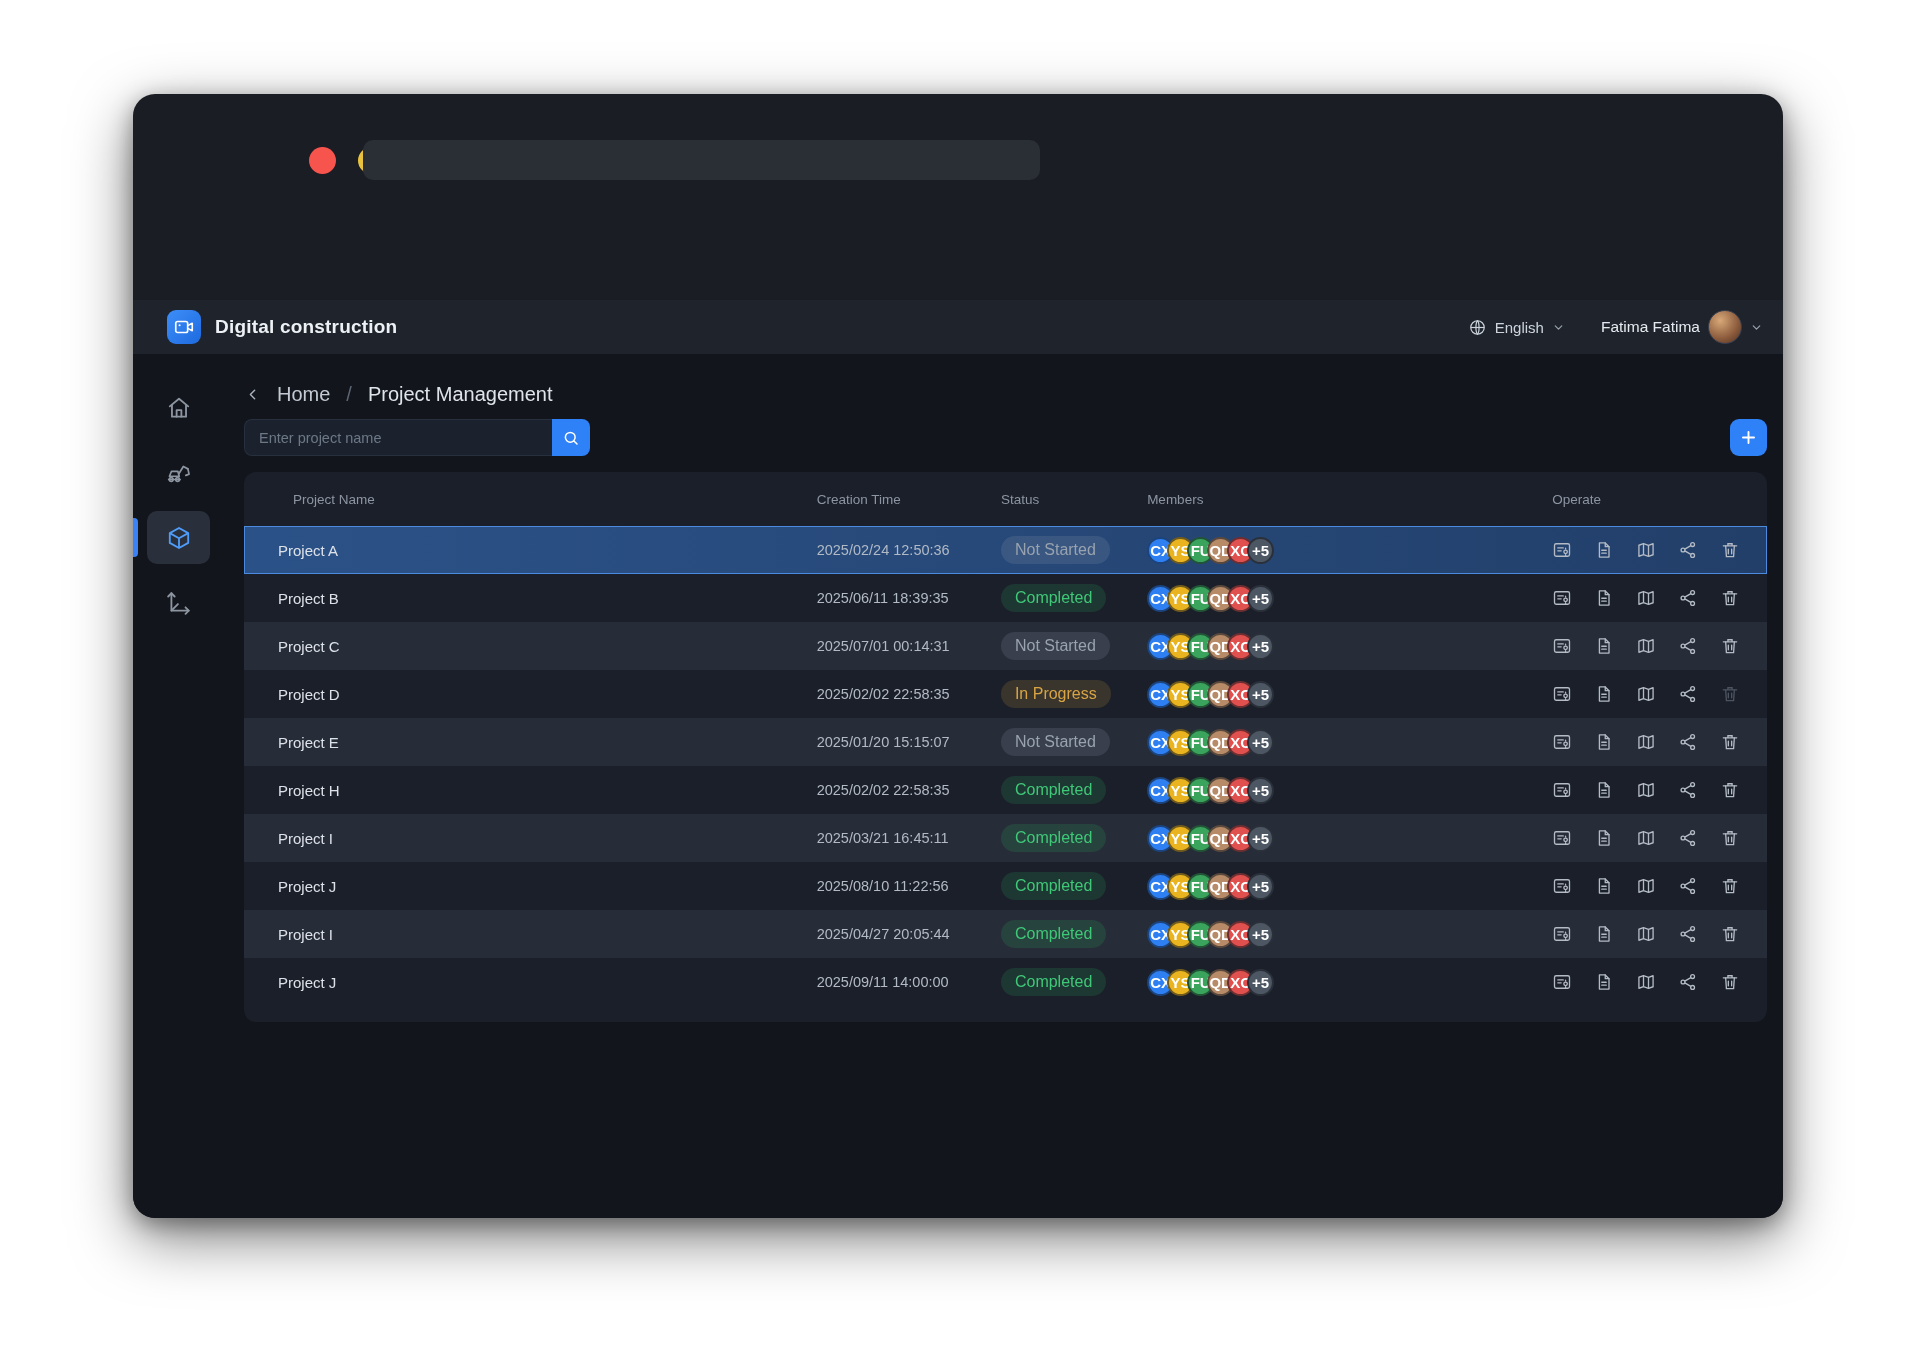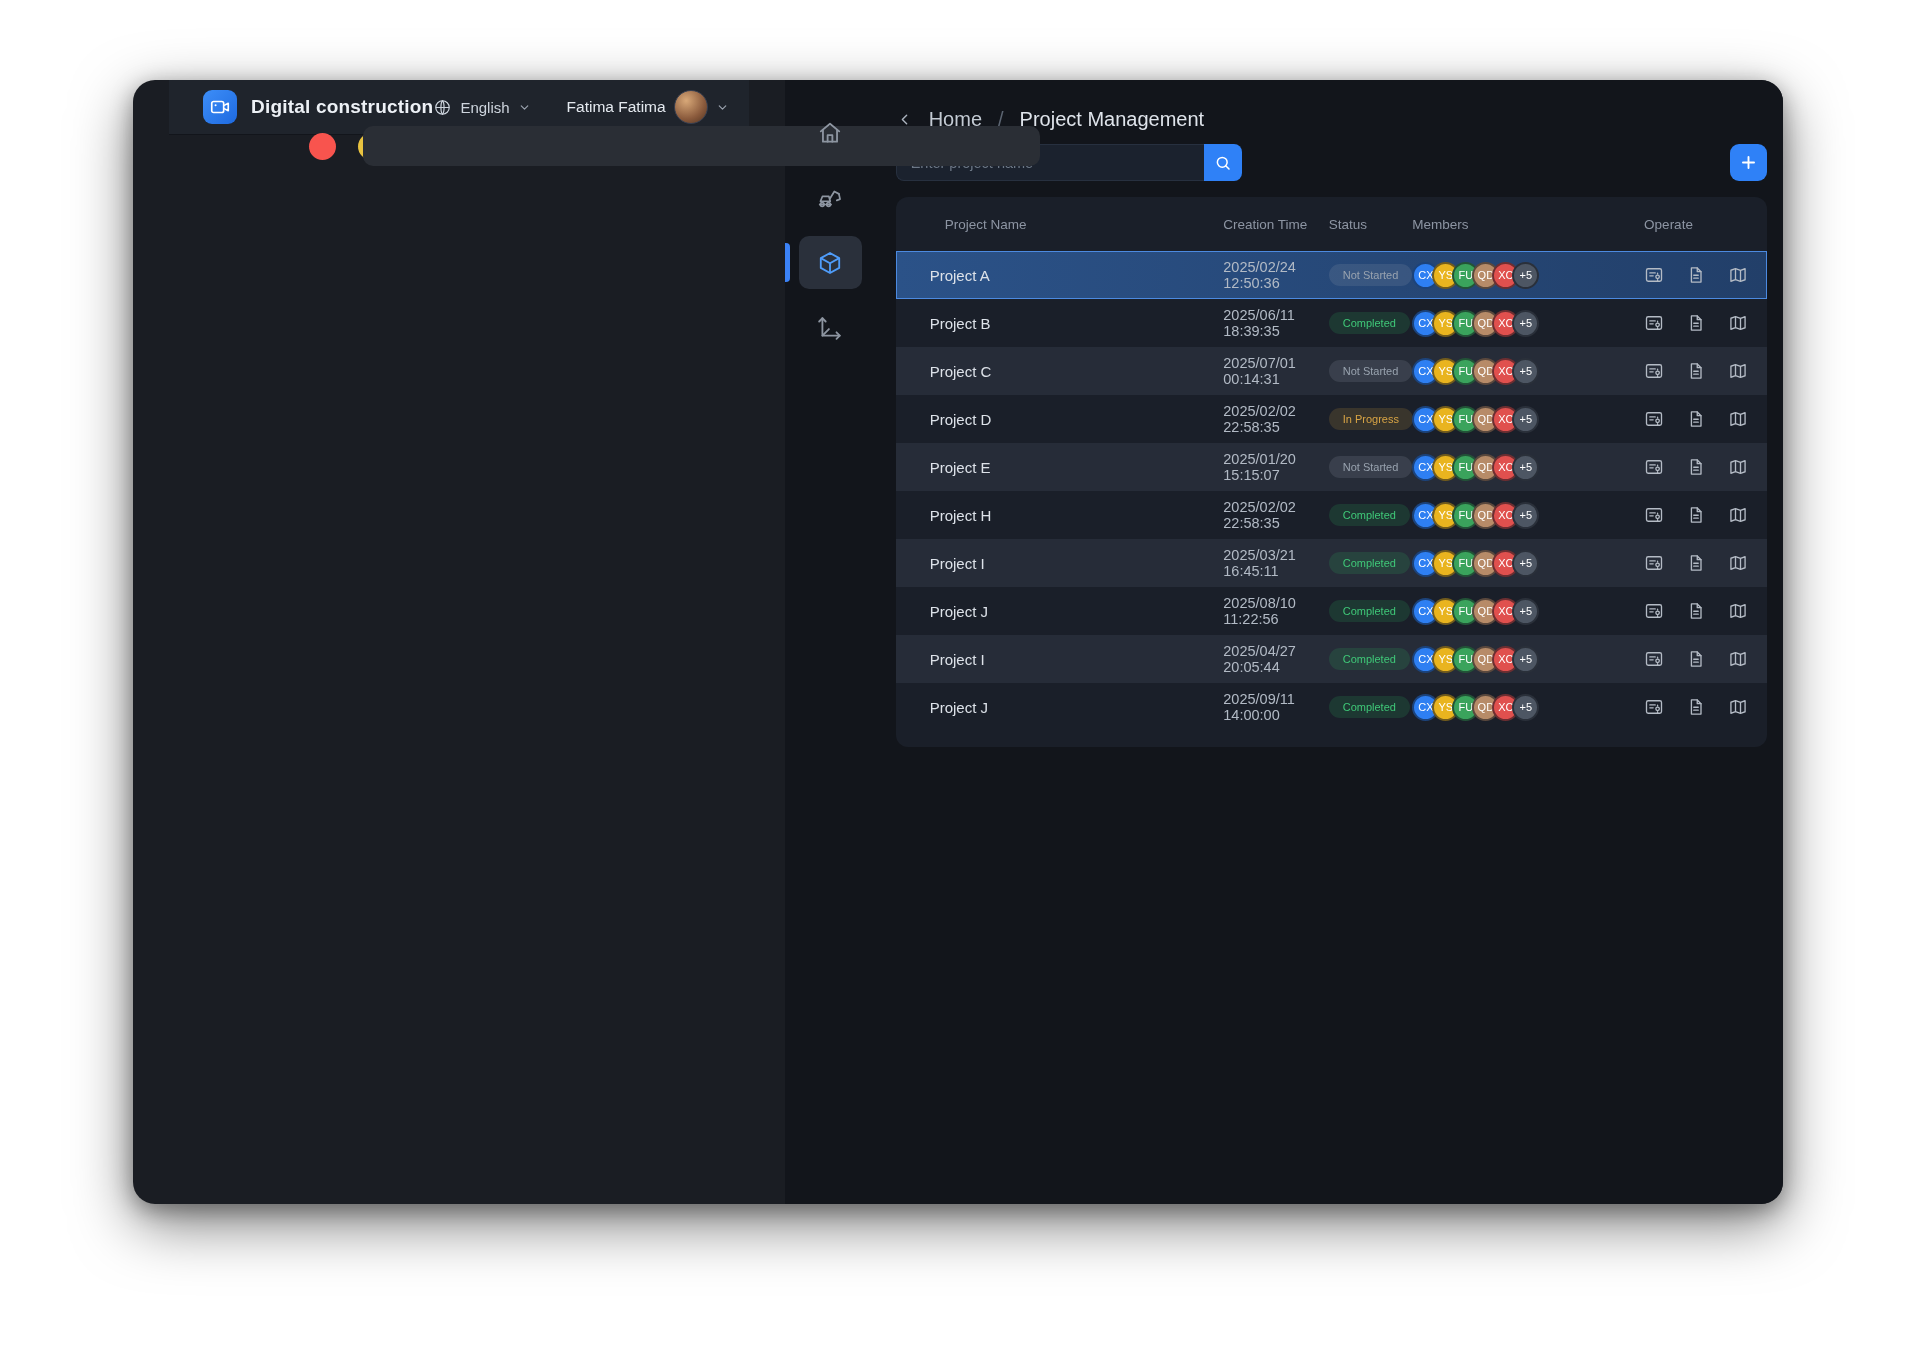--- a/index.html
+++ b/index.html
@@ -5,24 +5,24 @@
   * { margin:0; padding:0; box-sizing:border-box; }
   html,body { width:1920px; height:1365px; }
   body {
     background:#ffffff;
     font-family:"Liberation Sans","DejaVu Sans",sans-serif;
     position:relative; overflow:hidden;
   }
 
   
   .window {
-    position:absolute; left:133px; top:80px; width:1650px; height:1124px;
+    position:absolute; left:133px; top:94px; width:1650px; height:1124px;
     background:#1a1d23; border-radius:22px; overflow:hidden;
     box-shadow:0 20px 60px rgba(0,0,0,.50), 0 6px 22px rgba(0,0,0,.35);
-    display:flex; flex-direction:row;gap:36px;
+    display:flex; flex-direction:column;
   }
   .titlebar { height:206px; position:relative; flex:none; }
   .lights { position:absolute; left:176px; top:53px; display:flex; gap:22px; }
   .light { width:27px; height:27px; border-radius:50%; display:block; }
   .light.red    { background:#f8544e; }
   .light.yellow { background:#e9c340; }
   .light.green  { background:#2fc94f; }
   .urlbar {
     position:absolute; left:230px; top:46px; width:677px; height:40px;
     background:#2a2e35; border-radius:10px;
@@ -114,27 +114,27 @@
   .trow:nth-child(odd)  { background:#262c38; }
   .trow:nth-child(even) { background:#1a1f29; }
   .trow.selected {
     background:linear-gradient(90deg,#2b5288 0%,#223f69 100%);
     box-shadow:inset 0 0 0 1px #4c8ae0;
   }
   .name-cell { padding-left:34px; color:#dde2e9; }
   .time-cell { color:#b2bac5; font-size:14.5px; }
   .badge {
     display:inline-block; padding:5px 14px; border-radius:14px;
-    font-size:11px; white-space:nowrap;
+    font-size:16px; white-space:nowrap;
   }
   .members-cell { display:flex; align-items:center; }
   .mav {
     width:27px; height:27px; border-radius:50%; flex:none;
     display:inline-flex; align-items:center; justify-content:center;
-    font-size:11px; font-weight:400; color:#ffffff;
+    font-size:15px; font-weight:700; color:#ffffff;
     border:2px solid rgba(15,19,26,.55); margin-left:-7px;
   }
   .mav:first-child { margin-left:0; }
   .operate-cell { display:flex; align-items:center; gap:22px; }
   .op { width:20px; height:20px; color:#b4bbc5; cursor:pointer; }
   .op svg { width:20px; height:20px; display:block; }
   .op.disabled { color:#4d5460; cursor:default; }
 </style>
 </head>
 <body>

